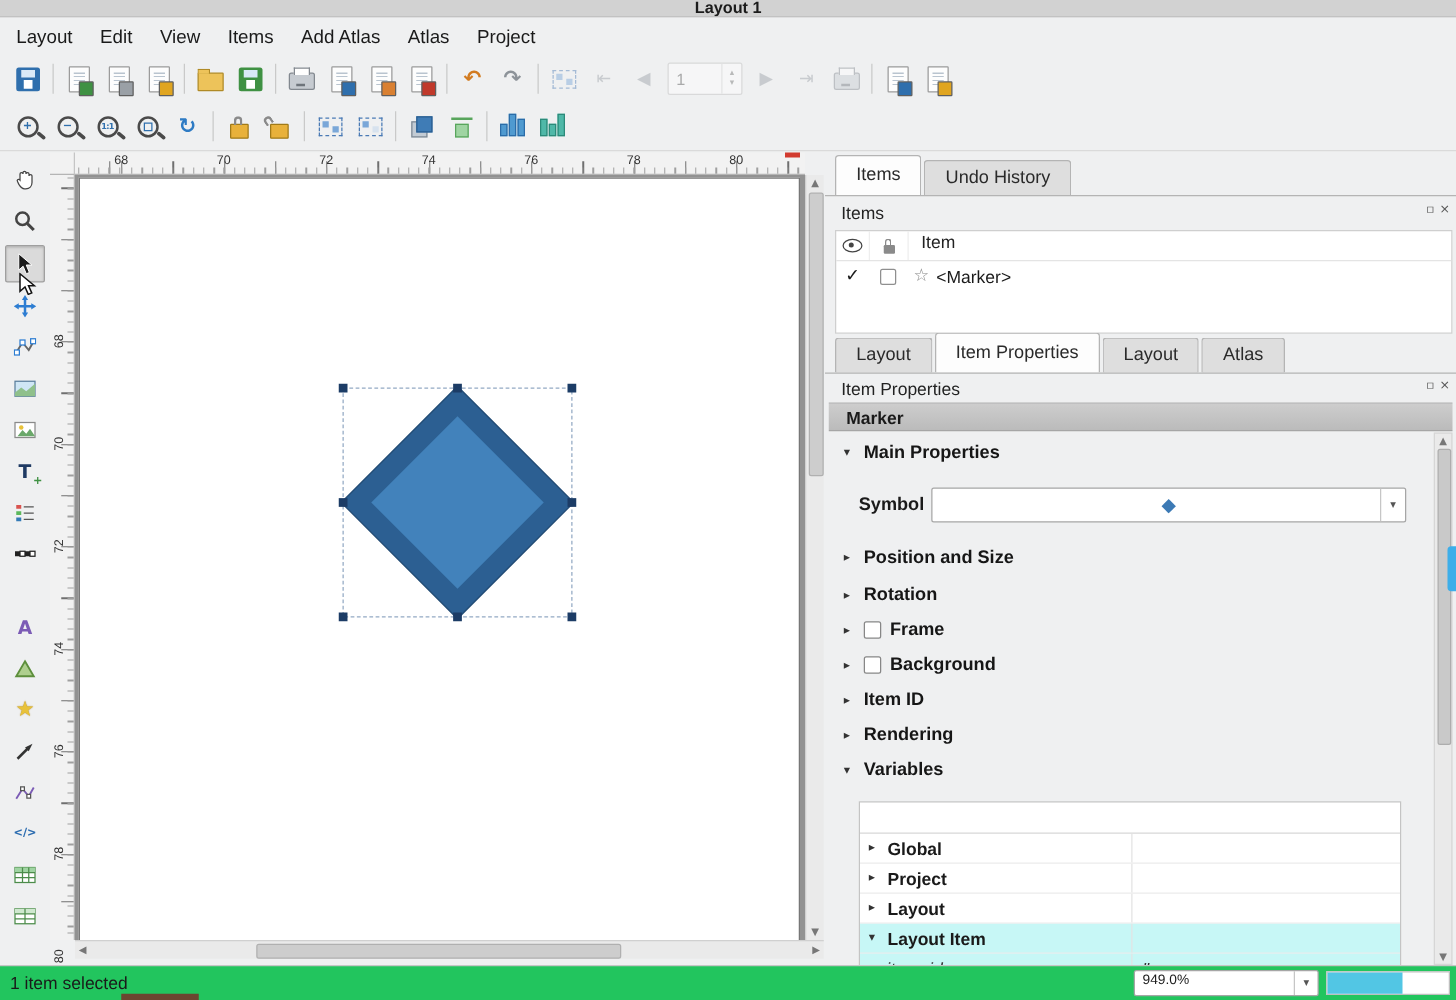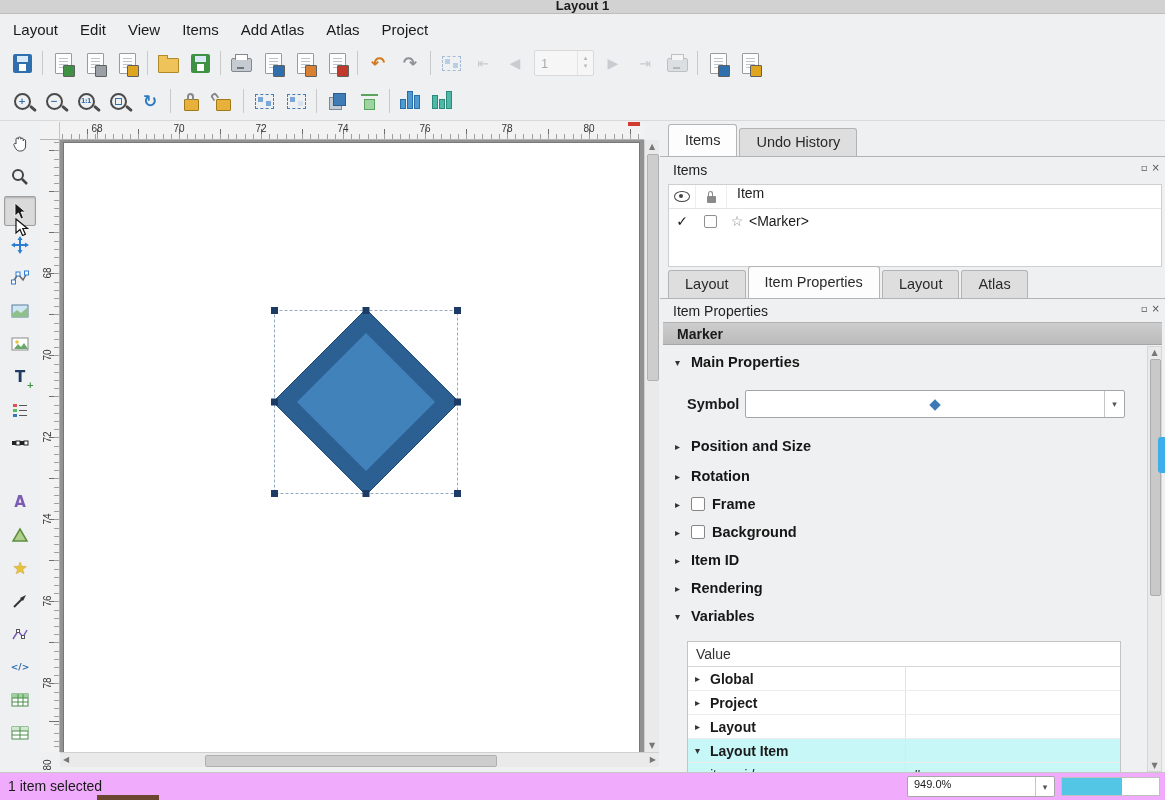--- a/index.html
+++ b/index.html
@@ -165,21 +165,21 @@
   .vc2{flex:1;padding-left:8px;display:flex;align-items:center;height:100%}
   .vrow{display:flex;height:23px;border-bottom:1px solid #ececec;align-items:center}
   .vrow .vlabel{font-weight:bold}
   .vrow.hl{background:#c7f7f6}
   .vrow.leaf .vc1{padding-left:21px}
   .vrow.leaf .vlabel{font-weight:normal;font-style:italic;color:#333}
   .vval-italic{font-style:italic;color:#333}
   .varrow{font-size:10px;color:#333;width:10px}
 
   
-  .statusbar{position:absolute;left:0;top:772px;width:100%;height:28px;background:#f0abfc;border-top:1px solid #c6c6c6;
+  .statusbar{position:absolute;left:0;top:772px;width:100%;height:28px;background:#22c55e;border-top:1px solid #c6c6c6;
     box-sizing:border-box;font-size:14px}
   .sel-text{position:absolute;left:8px;top:5px}
   .coords{position:absolute;right:262px;top:5px}
   .zoombox{position:absolute;right:110px;top:3px;width:148px;height:21px;background:#fff;border:1px solid #a6a6a6;
     border-radius:2px;box-sizing:border-box}
   .zoombox .zval{position:absolute;left:6px;top:1px;font-size:11px}
   .zoombox .dd{position:absolute;right:0;top:0;bottom:0;width:18px;border-left:1px solid #c6c6c6;display:flex;
     align-items:center;justify-content:center;font-size:9px;color:#555}
   .progress{position:absolute;right:5px;top:4px;width:99px;height:19px;background:#fff;border:1px solid #bfbfbf;box-sizing:border-box}
   .pfill{position:absolute;left:0;top:0;bottom:0;width:62%;background:#52c6e4}
@@ -620,21 +620,20 @@
       <span class="sarr glyph">▸</span>
       <span>Rendering</span>
     </div>
     <div class="sec" style="top:262px">
       <span class="sarr glyph">▾</span>
       <span>Variables</span>
     </div>
 
     <div class="vartable">
       <div class="vhead">
-        <span class="vc2">Value</span>
       </div>
       <div class="vrow">
         <span class="vc1">
             <span class="varrow glyph">▸</span>
             <span class="vlabel">Global</span>
           </span>
         <span class="vc2"></span>
       </div>
       <div class="vrow">
         <span class="vc1">

